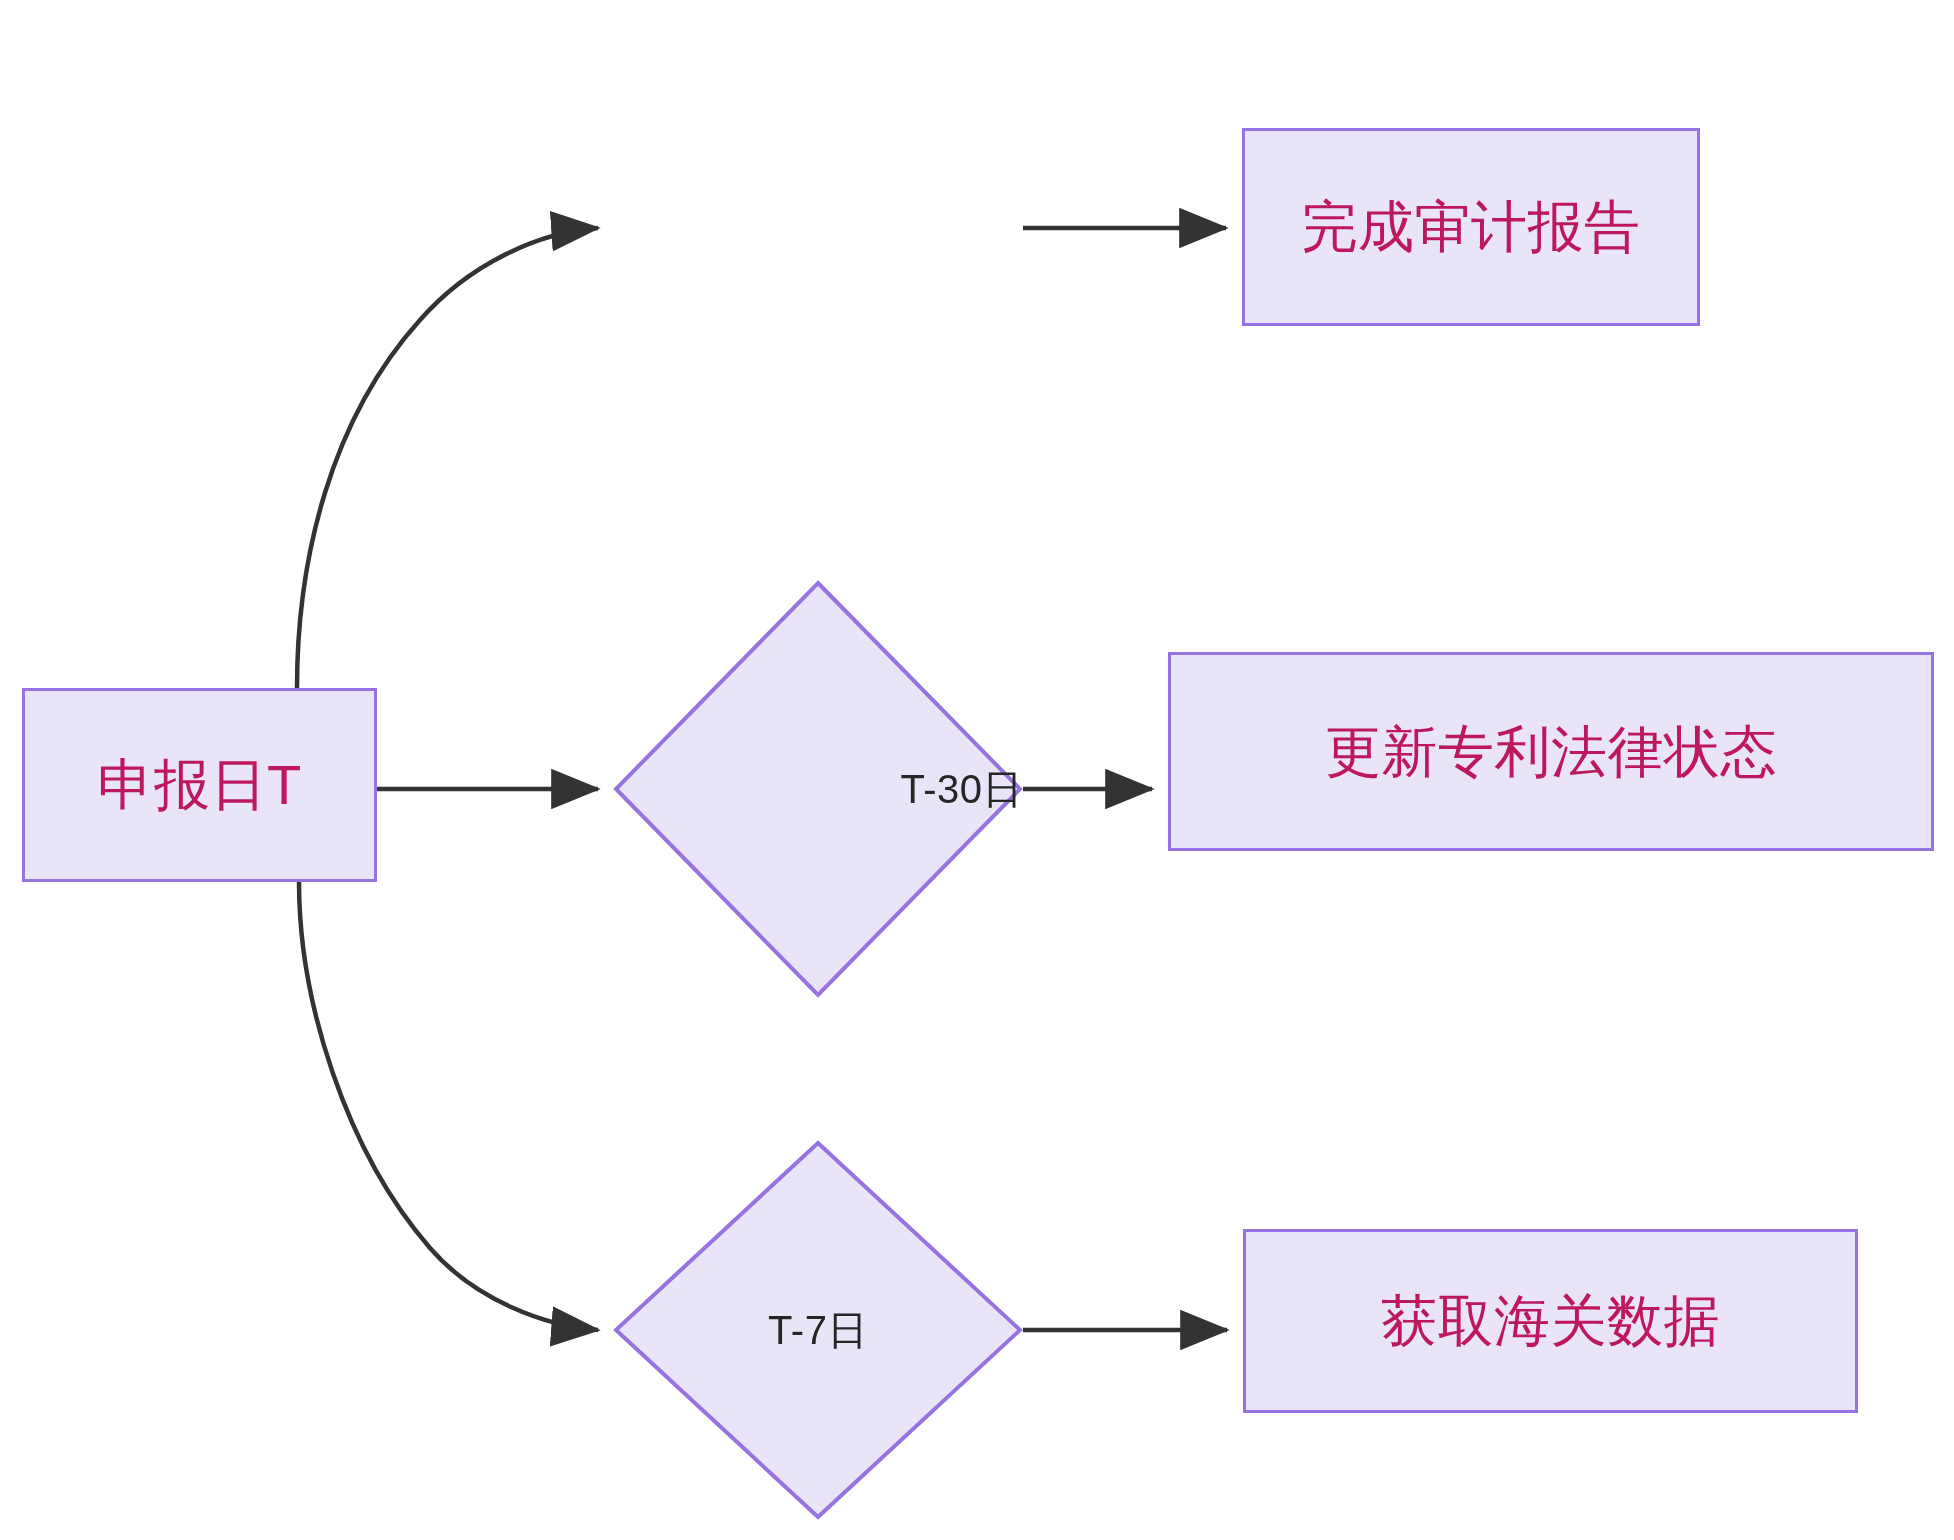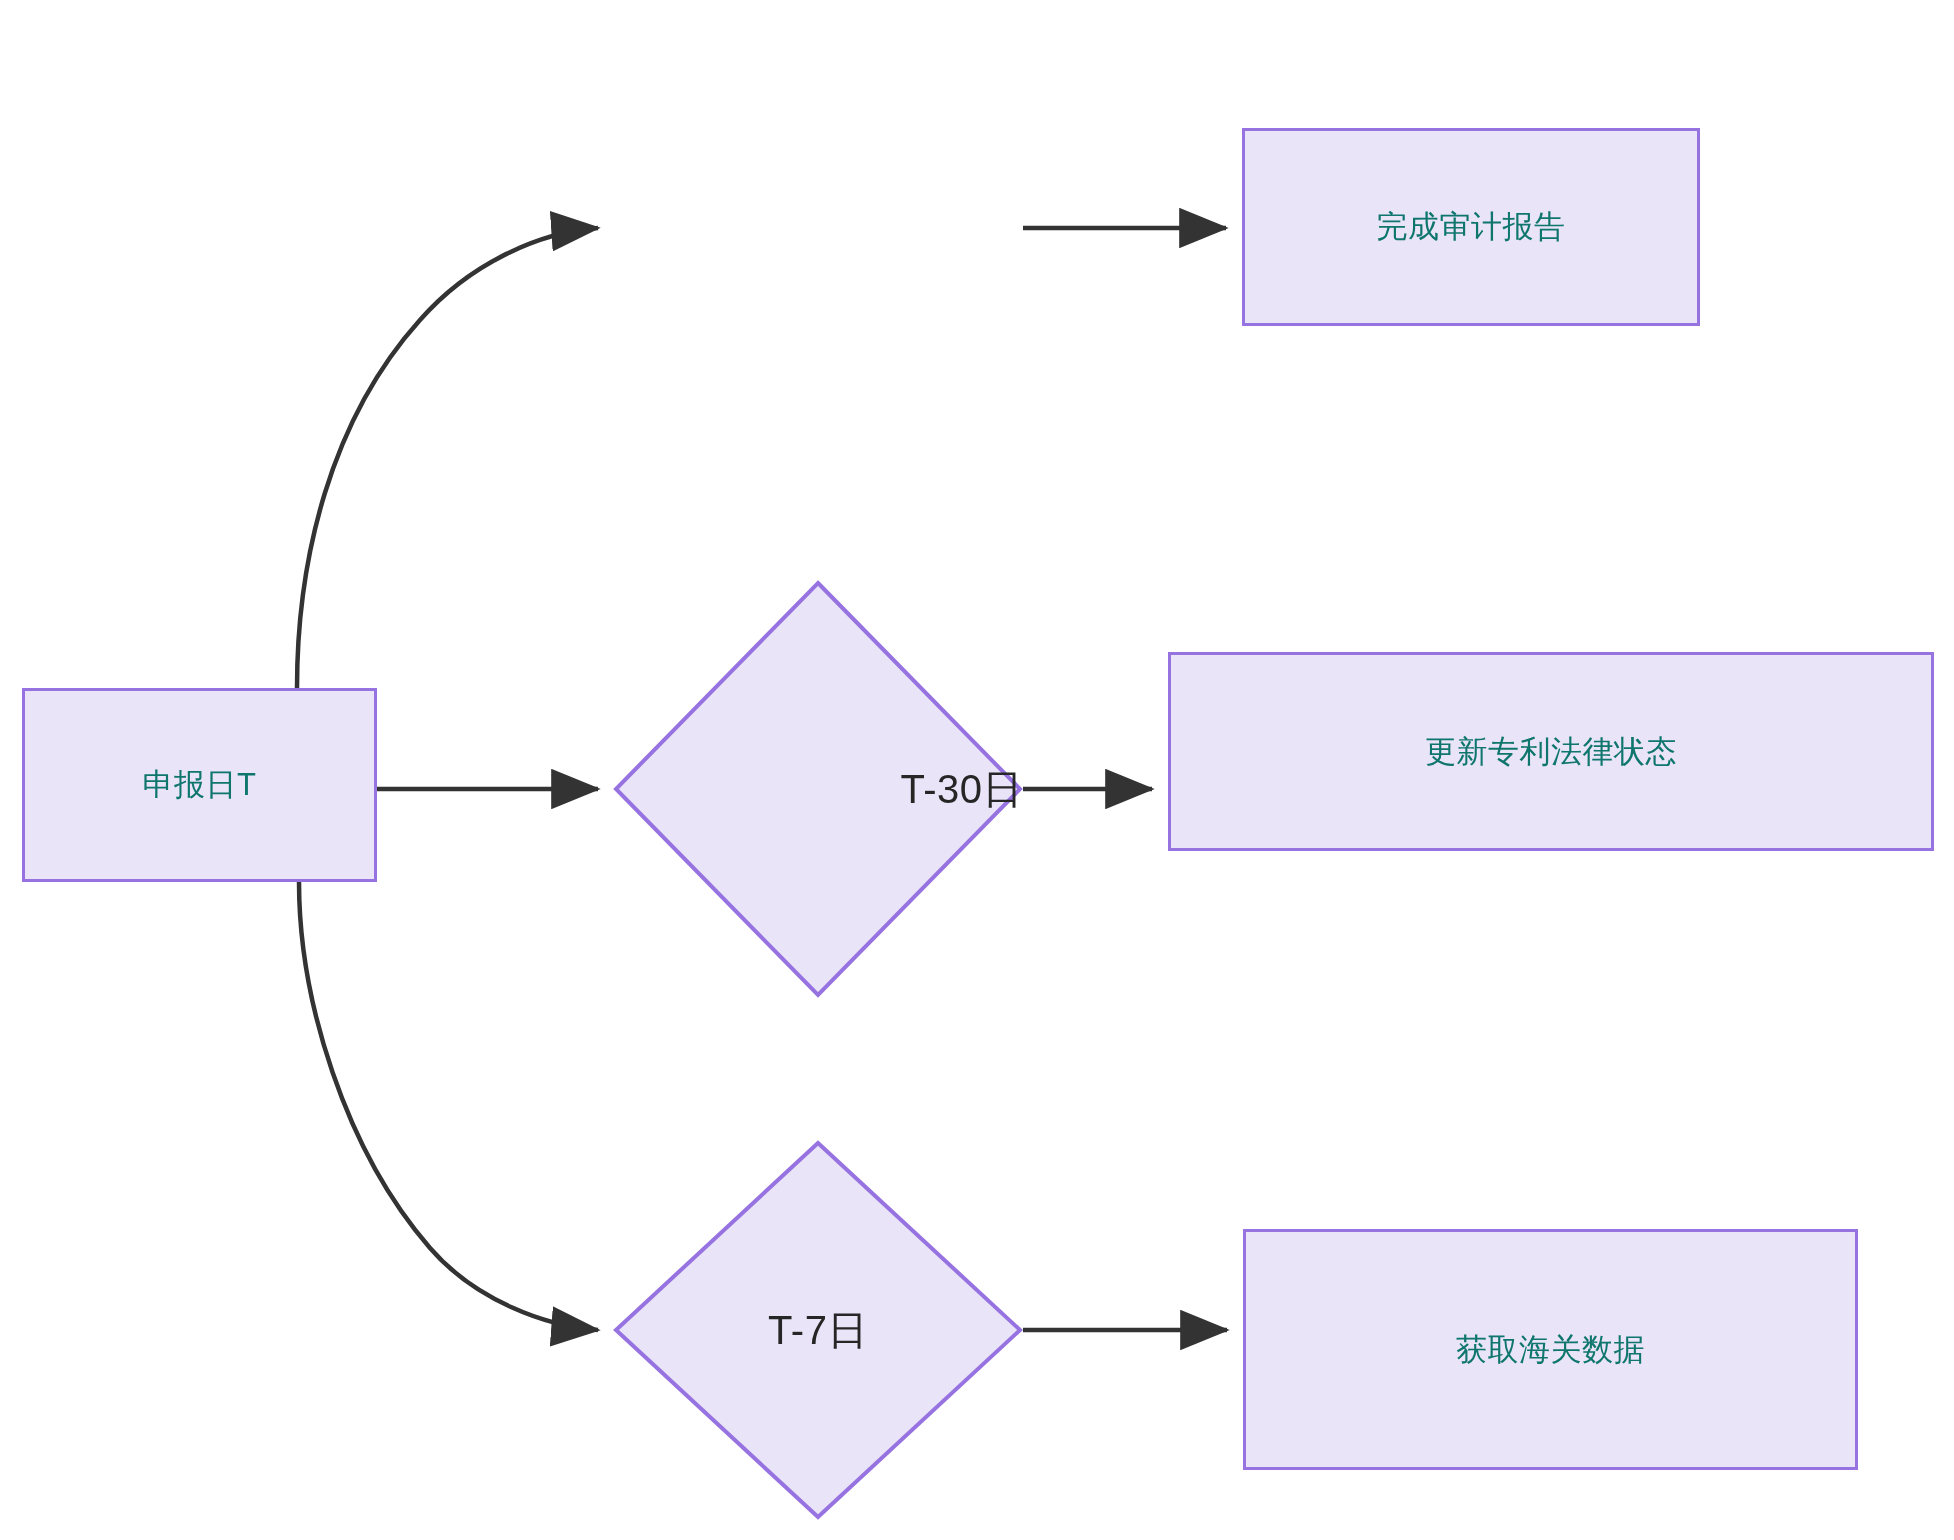--- a/index.html
+++ b/index.html
@@ -29,22 +29,22 @@
     box-sizing: border-box;
     display: flex;
     align-items: center;
     justify-content: center;
   }
   .rect-node {
     background: #E9E4F8;
     border: 3px solid #9673E0;
   }
   .rect-label {
-    font-size: 31px;
-    color: #0f766e;
+    font-size: 56px;
+    color: #be185d;
     line-height: 1.2;
     text-align: left;
     white-space: nowrap;
     letter-spacing: 0.5px;
   }
   .diamond-node {
     background: transparent;
     border: none;
   }
   .diamond-shape {
@@ -108,17 +108,17 @@
     <span class="rect-label">更新专利法律状态</span>
   </div>
 
   <div class="node diamond-node" style="left:613px; top:1140px; width:410px; height:380px;">
     <svg class="diamond-shape" viewBox="0 0 410 380" preserveAspectRatio="none">
       <polygon points="205,3 407,190 205,377 3,190" fill="#E9E4F8" stroke="#9673E0" stroke-width="4"></polygon>
     </svg>
     <span class="diamond-label">T-7日</span>
   </div>
 
-  <div class="node rect-node" style="left:1243px; top:1229px; width:615px; height:241px;">
+  <div class="node rect-node" style="left:1243px; top:1229px; width:615px; height:184px;">
     <span class="rect-label">获取海关数据</span>
   </div>
 
 </div>
 
 </body></html>

